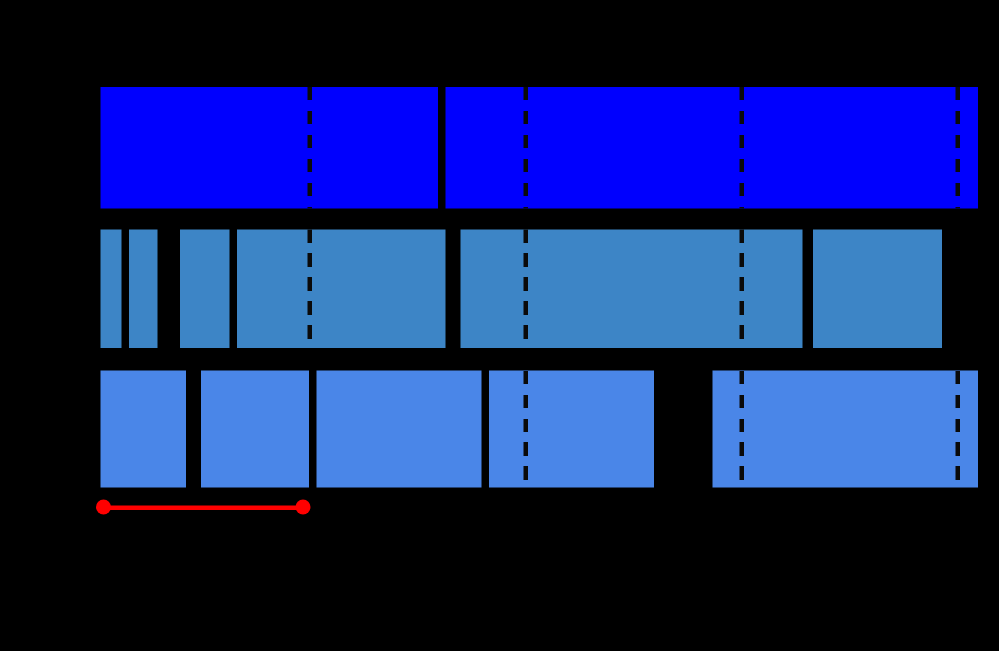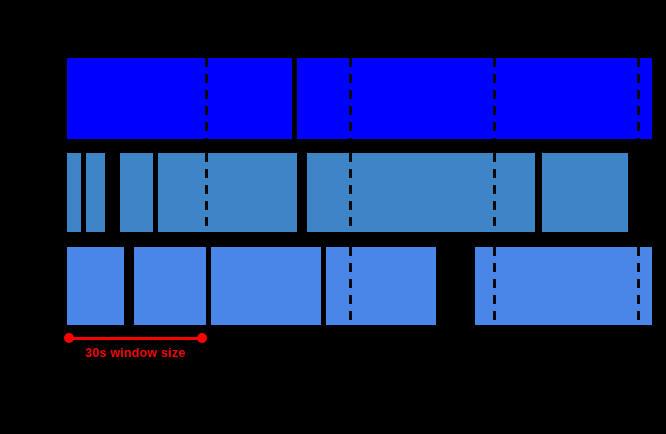--- a/index.html
+++ b/index.html
@@ -49,14 +49,13 @@
       <div class="seg" style="left: 326px; top: 247px; width: 110.4px; height: 78px; background: rgb(74, 134, 232);"></div>
       <div class="boundary" style="left: 348.5px; top: 247px; height: 78px;"></div>
       <div class="seg" style="left: 474.8px; top: 247px; width: 177.6px; height: 78px; background: rgb(74, 134, 232);"></div>
       <div class="boundary" style="left: 492.5px; top: 247px; height: 78px;"></div>
       <div class="boundary" style="left: 636.5px; top: 247px; height: 78px;"></div>
     </div>
 
   <div id="arrow-line" class="arrow-line" style="left: 68.72px; top: 336.5px; width: 133.44px; background: rgb(255, 0, 0);"></div>
   <div id="arrow-dot-left" class="arrow-dot" style="left: 63.72px; top: 333px; background: rgb(255, 0, 0);"></div>
   <div id="arrow-dot-right" class="arrow-dot" style="left: 197.16px; top: 333px; background: rgb(255, 0, 0);"></div>
-  <div id="arrow-label" class="arrow-label" style="left: 68.72px; width: 133.44px; top: 346px; color: rgb(255, 0, 0);">30s window size</div>
 </div>
 
 </body></html>

